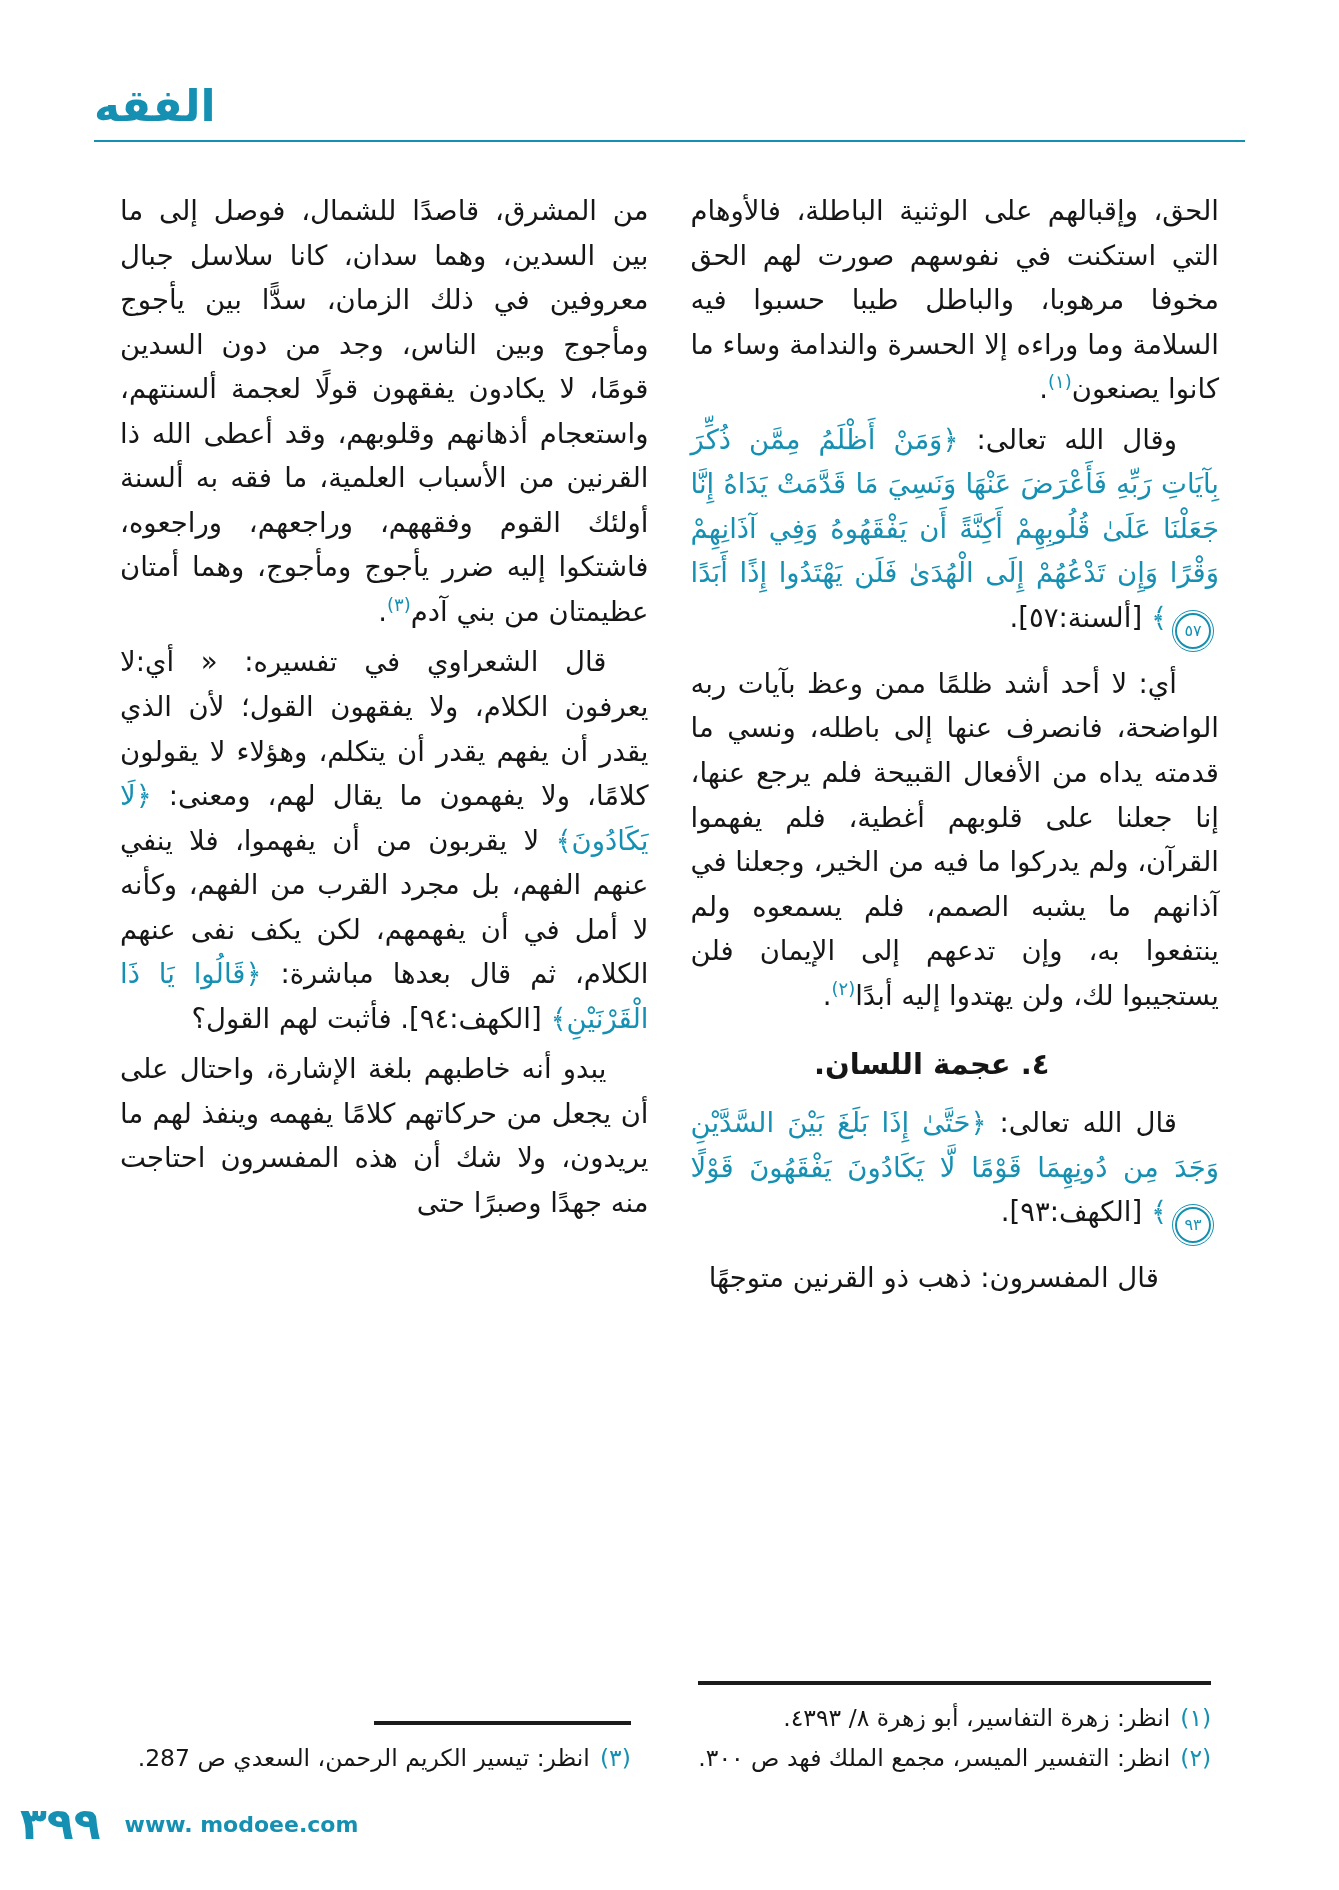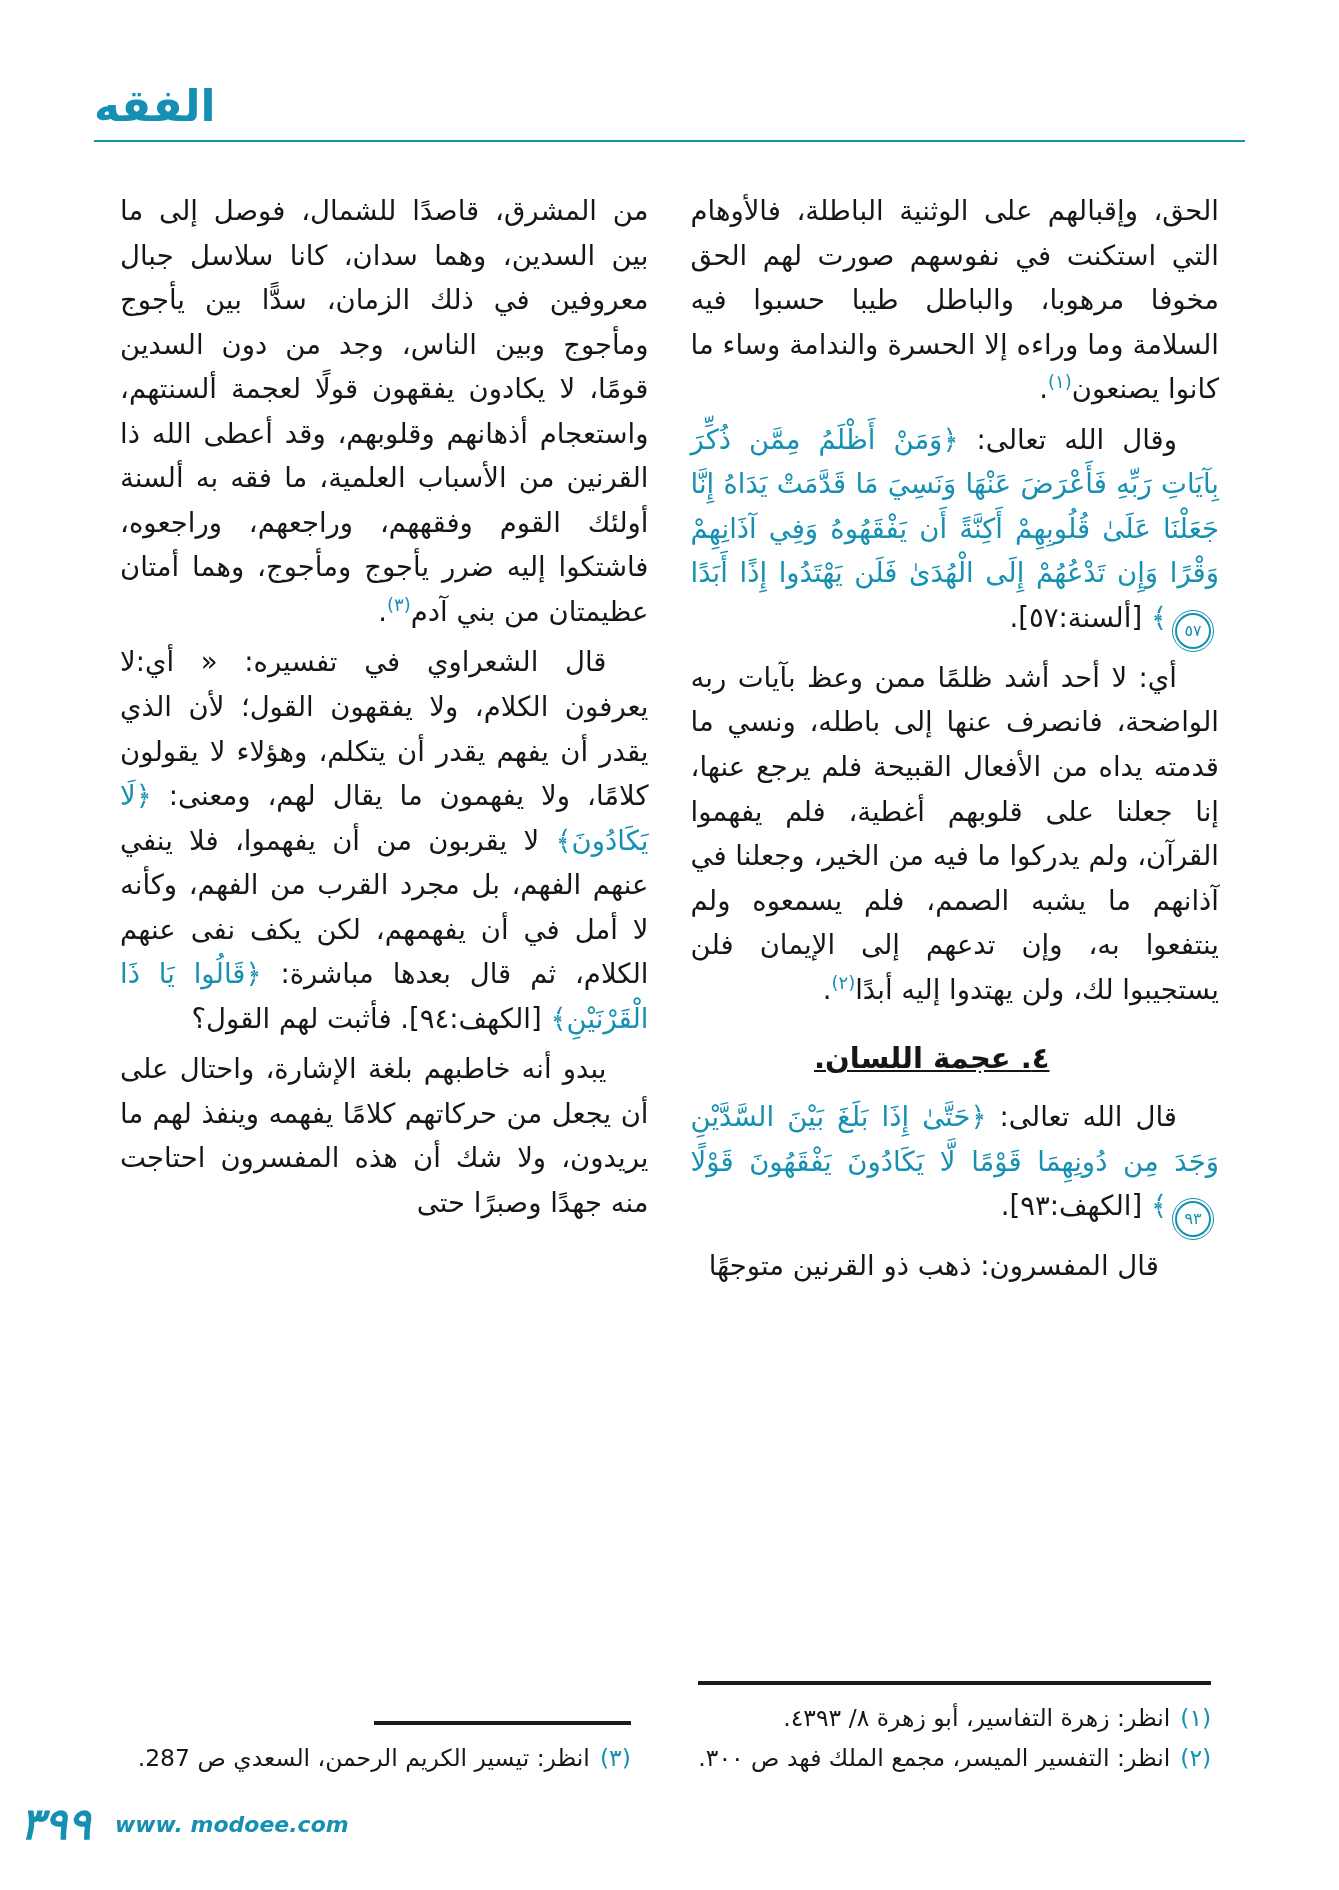--- a/index.html
+++ b/index.html
@@ -31,41 +31,41 @@
   }
   .para{ margin-bottom:6px; }
   .indent{ text-indent:42px; }
 
   .quran{ color:var(--accent); }
   .ayah{
     display:inline-flex; align-items:center; justify-content:center;
     width:36px; height:36px; border:2px solid var(--accent); border-radius:50%;
     outline:1px solid var(--accent); outline-offset:2px;
     color:var(--accent); font-size:16px; line-height:1;
-    vertical-align:-9px; margin:0 8px; text-indent:0;
+    vertical-align:-9px; margin:6px 8px; text-indent:0;
   }
   .fnmark{ color:var(--accent); font-size:18px; vertical-align:super; line-height:0; }
 
   .subheading{
     font-size:29px; font-weight:bold; color:#161616;
-    margin:18px 0 12px; padding-right:46px; text-align:right;text-decoration:underline;
+    margin:18px 0 12px; padding-right:46px; text-align:right;
   }
 
   
   .footnotes{ margin-top:auto; font-size:23.5px; line-height:1.68; }
   .fn-rule{ height:4px; background:#1c1c1c; margin-bottom:14px; }
   .fn-rule.short{ width:52%; }
   .footnote{ display:flex; gap:10px; align-items:flex-start; }
   .fn-marker{ color:var(--accent); white-space:nowrap; }
   .fn-text{ flex:1; }
 
   
   .page-footer{
     position:absolute; left:0; bottom:38px; height:56px;
-    direction:ltr; display:flex; align-items:center;font-style:italic;
+    direction:ltr; display:flex; align-items:center;
   }
   .page-number{
     color:var(--accent); font-size:44px; font-weight:bold; line-height:1;
     margin-left:20px;
   }
   .website{ color:var(--accent); font-size:22px; font-weight:bold; margin-left:24px; }
 </style>
 </head>
 <body>
 

